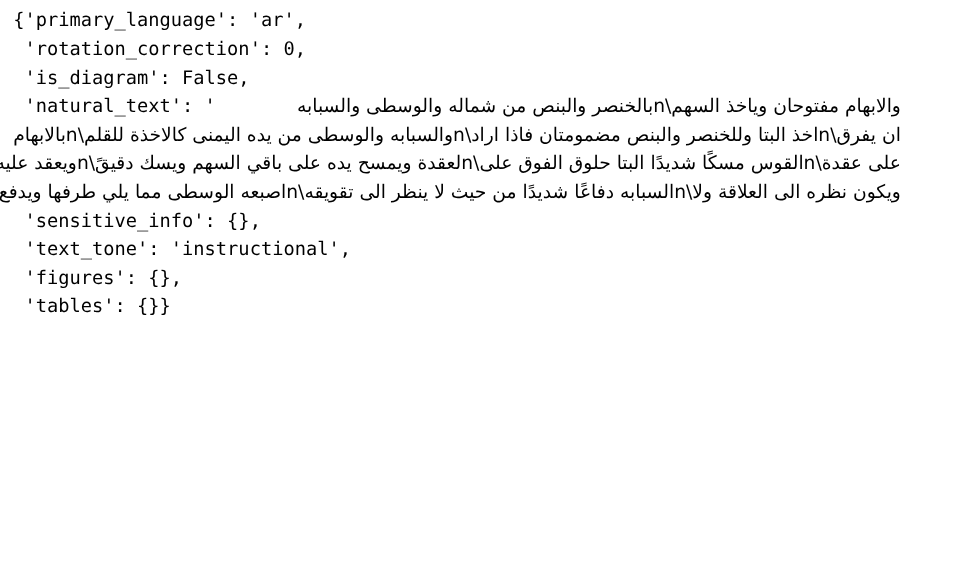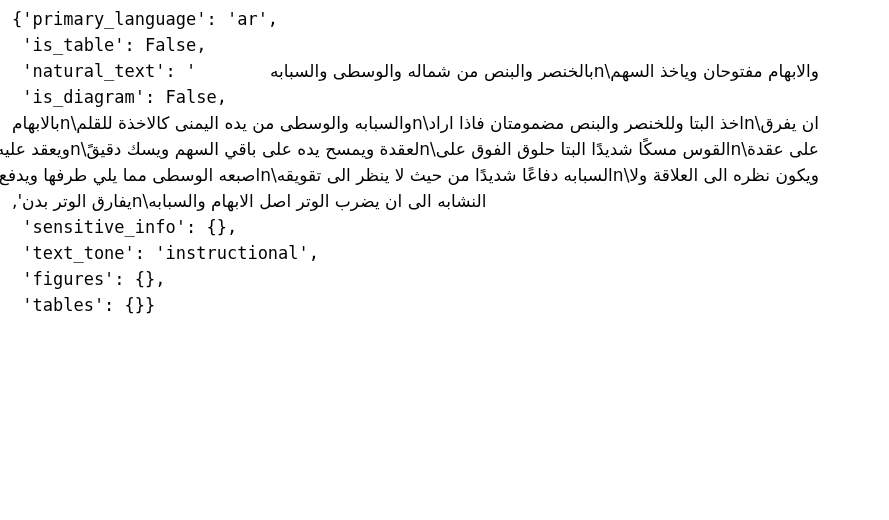--- a/index.html
+++ b/index.html
@@ -50,24 +50,23 @@
   }
   .ar.row-last {
     text-align: left;
   }
 </style>
 </head>
 <body>
 
 <div id="terminal">
     <div class="line">{'primary_language': 'ar',</div>
-    <div class="line"> 'is_table': False,</div>
+    <div class="line"> 'rotation_correction': 0,</div>
+    <div class="line"> 'is_diagram': False,</div>
     <div class="line kv"><span class="key-label"> 'natural_text': '</span><span class="ar inline-first">والابهام مفتوحان وياخذ السهم\nبالخنصر والبنص من شماله والوسطى والسبابه</span></div>
-    <div class="line"> 'is_diagram': False,</div>
     <div class="line ar row-full">ان يفرق\nاخذ البتا وللخنصر والبنص مضمومتان فاذا اراد\nوالسبابه والوسطى من يده اليمنى كالاخذة للقلم\nبالابهام</div>
     <div class="line ar row-full">على عقدة\nالقوس مسكًا شديدًا البتا حلوق الفوق على\nلعقدة ويمسح يده على باقي السهم ويسك دقيقً\nويعقد عليه</div>
     <div class="line ar row-full">ويكون نظره الى العلاقة ولا\nالسبابه دفاعًا شديدًا من حيث لا ينظر الى تقويقه\nاصبعه الوسطى مما يلي طرفها ويدفع</div>
-    <div class="line ar row-last">النشابه الى ان يضرب الوتر اصل الابهام والسبابه\nيفارق الوتر بدن',</div>
     <div class="line"> 'sensitive_info': {},</div>
     <div class="line"> 'text_tone': 'instructional',</div>
     <div class="line"> 'figures': {},</div>
     <div class="line"> 'tables': {}}</div>
   </div>
 
 </body></html>

